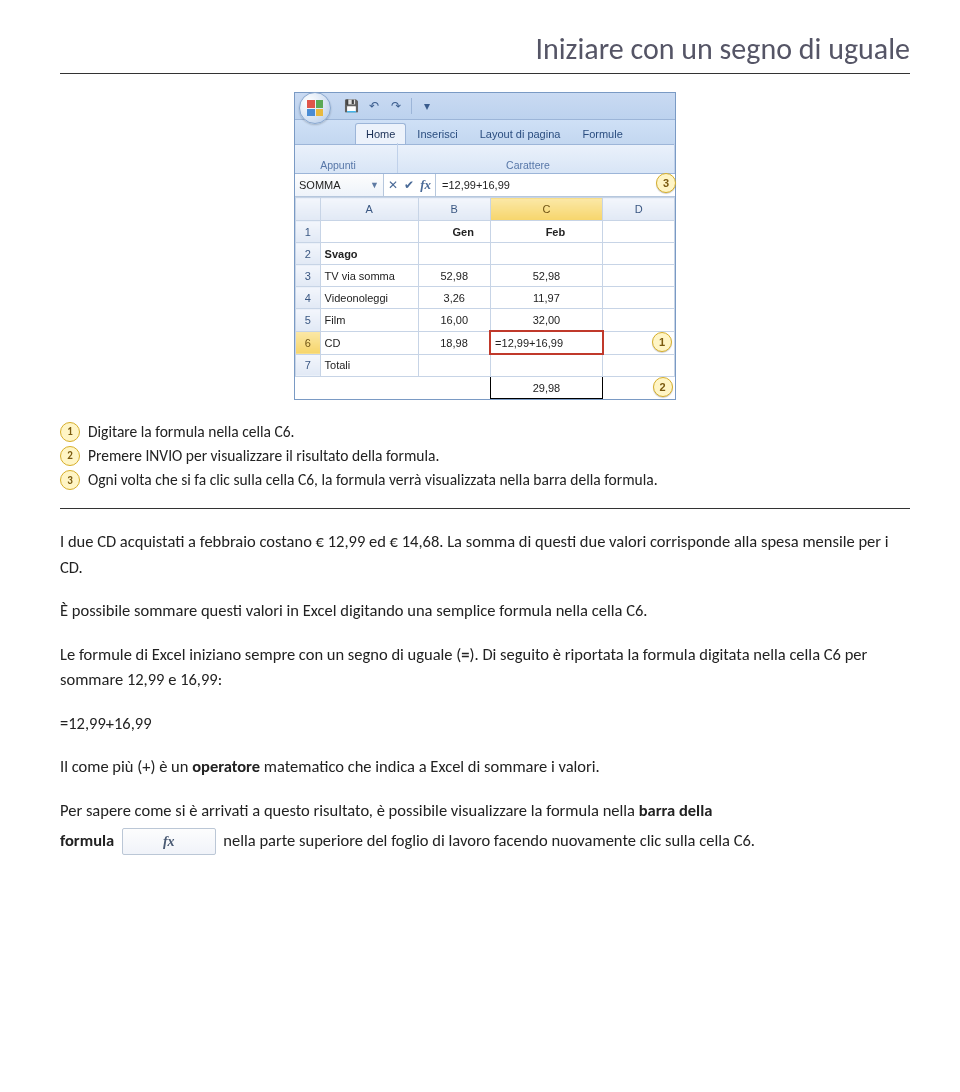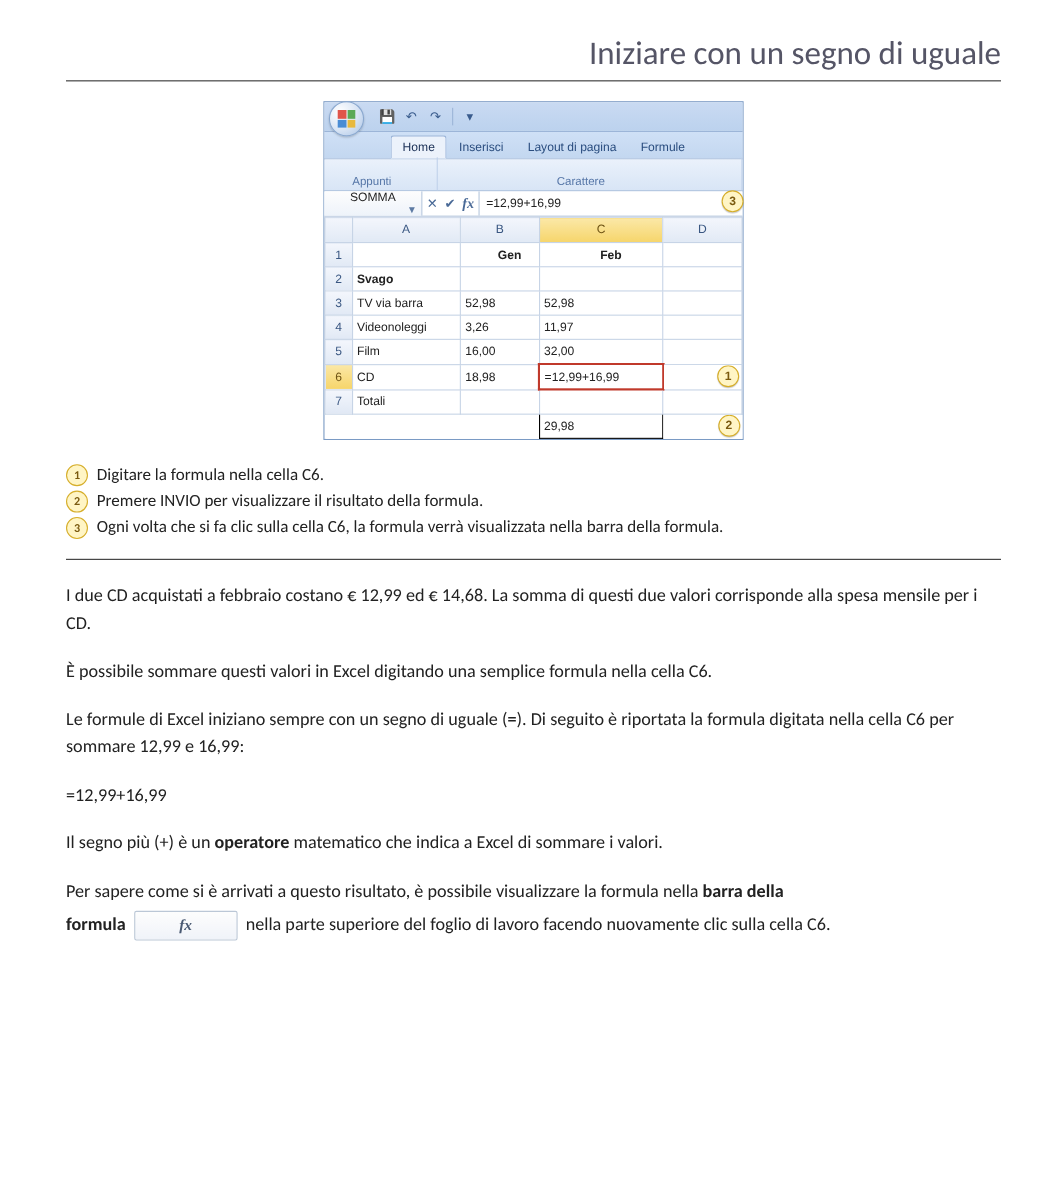--- a/index.html
+++ b/index.html
@@ -112,21 +112,20 @@
     height: 22px;
     align-items: stretch;
     position: relative;
   }
   .namebox {
     width: 80px;
     border-right: 1px solid #b6c7dd;
     background: linear-gradient(#fdfdfd,#eef3fa);
     display:flex; align-items:center; padding:0 4px;
     font-size:11px;
-    flex-direction:column;
   }
   .namebox .dd { margin-left:auto; color:#5d7aa3; font-size:9px; }
   .fbar-btns {
     display:flex; align-items:center;
     border-right: 1px solid #b6c7dd;
     padding: 0 4px;
     gap: 6px;
     color:#4a6a97;
     font-size:12px;
   }
@@ -165,21 +164,21 @@
     background: linear-gradient(#f3f6fc,#e1e9f5);
     color:#3a5782;
     font-weight: normal;
     text-align:center;
   }
   .grid th.colh { height:18px; }
   .grid th.colh.sel { background: linear-gradient(#fbe8a7,#f6d56b); color:#6f5414; }
   .grid th.rowh { width:22px; }
   .grid th.rowh.sel { background: linear-gradient(#fbe8a7,#f6d56b); color:#6f5414; }
   .corner { width:22px; background: linear-gradient(#f3f6fc,#e1e9f5); }
-  .grid td { text-align:left; }
+  .grid td { text-align:center; }
   .grid td.l { text-align:left; }
   .grid td.c { text-align:center; font-weight:bold;padding-left:22px; }
   .formula-cell {
     text-align:left !important;
     border: 2px solid #c0392b !important;
     padding: 1px 3px;
     position:relative;
     font-size:10.5px;
   }
   .result-row td { border-top: 1px solid #000; }
@@ -307,21 +306,21 @@
         </tr>
         <tr>
           <th class="rowh">2</th>
           <td class="l" style="font-weight:bold">Svago</td>
           <td></td>
           <td></td>
           <td></td>
         </tr>
         <tr>
           <th class="rowh">3</th>
-          <td class="l">TV via barra</td>
+          <td class="l">TV via somma</td>
           <td>52,98</td>
           <td>52,98</td>
           <td></td>
         </tr>
         <tr>
           <th class="rowh">4</th>
           <td class="l">Videonoleggi</td>
           <td>3,26</td>
           <td>11,97</td>
           <td></td>
@@ -381,21 +380,21 @@
   </div>
 
   <div class="body-text">
     <p>I due CD acquistati a febbraio costano € 12,99 ed € 14,68. La somma di questi due valori corrisponde alla spesa mensile per i CD.</p>
     <p>È possibile sommare questi valori in Excel digitando una semplice formula nella cella C6.</p>
     <p>
       <span>Le formule di Excel iniziano sempre con un segno di uguale (</span><strong>=</strong><span>). Di seguito è riportata la formula digitata nella cella C6 per sommare 12,99 e 16,99:</span>
     </p>
     <p>=12,99+16,99</p>
     <p>
-      <span>Il segno più (+) è un </span><strong>operatore</strong><span> matematico che indica a Excel di sommare i valori.</span>
+      <span>Il come più (+) è un </span><strong>operatore</strong><span> matematico che indica a Excel di sommare i valori.</span>
     </p>
     <p style="margin-bottom:4px">
       <span>Per sapere come si è arrivati a questo risultato, è possibile visualizzare la formula nella </span><strong>barra della</strong>
     </p>
     <p>
       <strong>formula</strong>
       <span class="fx-inline">fx</span>
       <span> nella parte superiore del foglio di lavoro facendo nuovamente clic sulla cella C6.</span>
     </p>
   </div>

